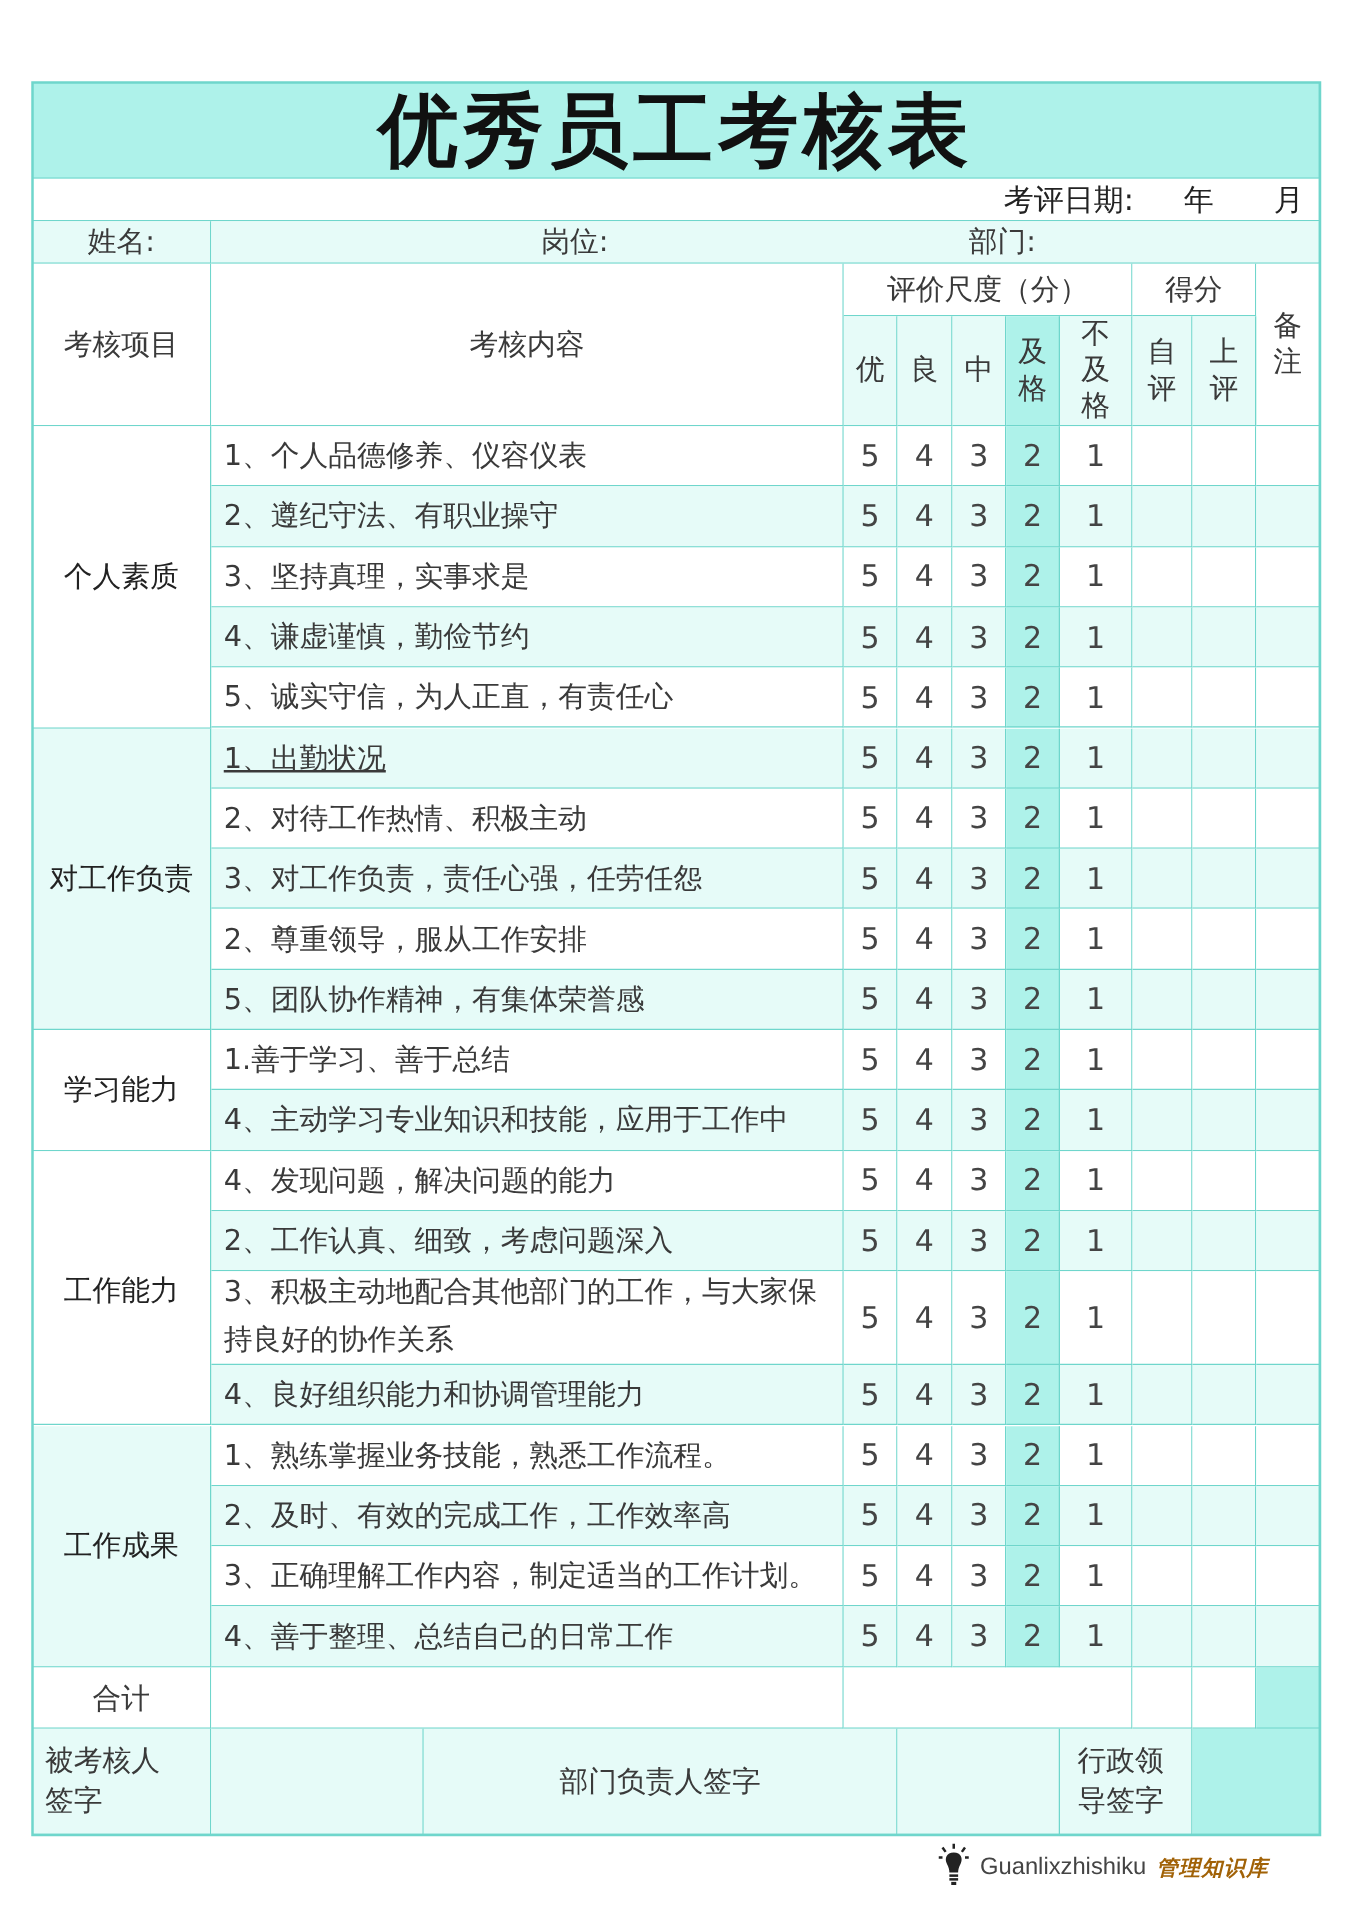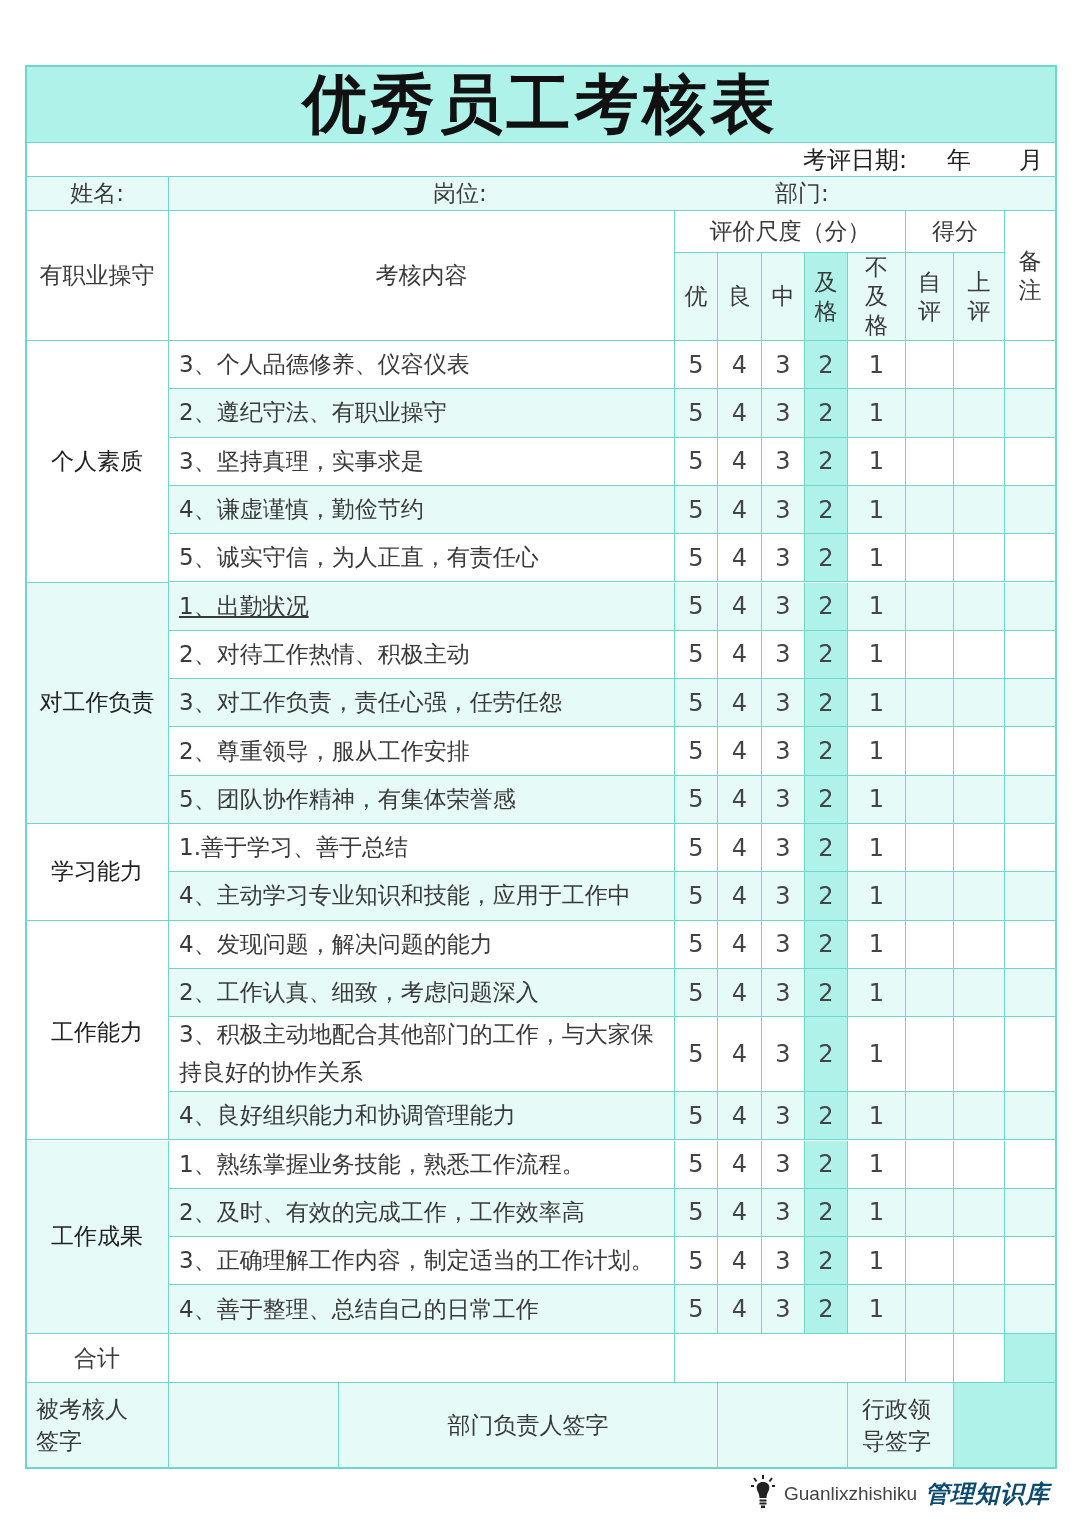--- a/index.html
+++ b/index.html
@@ -14,21 +14,21 @@
   .bg-mid { background:#aef2ea; }
   .bg-white { background:#ffffff; }
   .frame { position:absolute; left:25px; top:65px; width:1032px; height:1404px;
            border:2px solid #6fd6cc; box-sizing:border-box; pointer-events:none; }
   .title { font-family:"DejaVu Serif", serif; font-weight:bold; font-size:64px; color:#111;
            letter-spacing:4px; }
   .vert { flex-direction:column; line-height:1.25; }
   .num { font-size:24px; color:#444; }
   .footer { position:absolute; left:750px; top:1474px; height:40px; display:flex; align-items:center; gap:8px; }
   .brand-en { font-family:"Liberation Sans", sans-serif; font-size:19px; color:#444; }
-  .brand-cn { font-family:"DejaVu Serif", serif; font-size:24px; font-weight:bold; font-style:italic; color:#0c4a6e; letter-spacing:1px; }
+  .brand-cn { font-family:"DejaVu Serif", serif; font-size:17px; font-weight:bold; font-style:italic; color:#a16207; letter-spacing:1px; }
 </style>
 </head>
 <body>
 
 <div id="sheet">
     <div class="cell center bg-mid" style="left: 26px; top: 66px; width: 1030px; height: 77px;">
       <span class="title">优秀员工考核表</span>
     </div>
     <div class="cell bg-white" style="left: 26px; top: 143px; width: 1030px; height: 34px; justify-content: flex-end; padding-right: 12px; font-size: 24px; color: rgb(34, 34, 34);">
       <span style="margin-right: 40px;">考评日期:</span>
@@ -36,21 +36,21 @@
       <span>月</span>
     </div>
     <div class="cell center bg-light" style="left: 26px; top: 177px; width: 143px; height: 34px;">
       <span>姓名:</span>
     </div>
     <div class="cell bg-light" style="left: 169px; top: 177px; width: 887px; height: 34px; position: absolute;">
       <span style="position: absolute; left: 264px;">岗位:</span>
       <span style="position: absolute; left: 606px;">部门:</span>
     </div>
     <div class="cell center bg-white" style="left: 26px; top: 211px; width: 143px; height: 130px;">
-      <span>有职业操守</span>
+      <span>考核项目</span>
     </div>
     <div class="cell center bg-white" style="left: 169px; top: 211px; width: 506px; height: 130px;">
       <span>考核内容</span>
     </div>
     <div class="cell center bg-white" style="left: 675px; top: 211px; width: 231px; height: 42px;">
       <span>评价尺度（分）</span>
     </div>
     <div class="cell center bg-white" style="left: 906px; top: 211px; width: 99px; height: 42px;">
       <span>得分</span>
     </div>
@@ -78,21 +78,21 @@
     </div>
     <div class="cell center vert bg-light" style="left: 906px; top: 253px; width: 48px; height: 88px;">
       <span>自</span>
       <span>评</span>
     </div>
     <div class="cell center vert bg-light" style="left: 954px; top: 253px; width: 51px; height: 88px;">
       <span>上</span>
       <span>评</span>
     </div>
     <div class="cell left bg-white" style="left: 169px; top: 341px; width: 506px; height: 48.3px;">
-      <span>3、个人品德修养、仪容仪表</span>
+      <span>1、个人品德修养、仪容仪表</span>
     </div>
     <div class="cell center num bg-white" style="left: 675px; top: 341px; width: 43px; height: 48.3px;">
       <span>5</span>
     </div>
     <div class="cell center num bg-white" style="left: 718px; top: 341px; width: 44px; height: 48.3px;">
       <span>4</span>
     </div>
     <div class="cell center num bg-white" style="left: 762px; top: 341px; width: 43px; height: 48.3px;">
       <span>3</span>
     </div>

